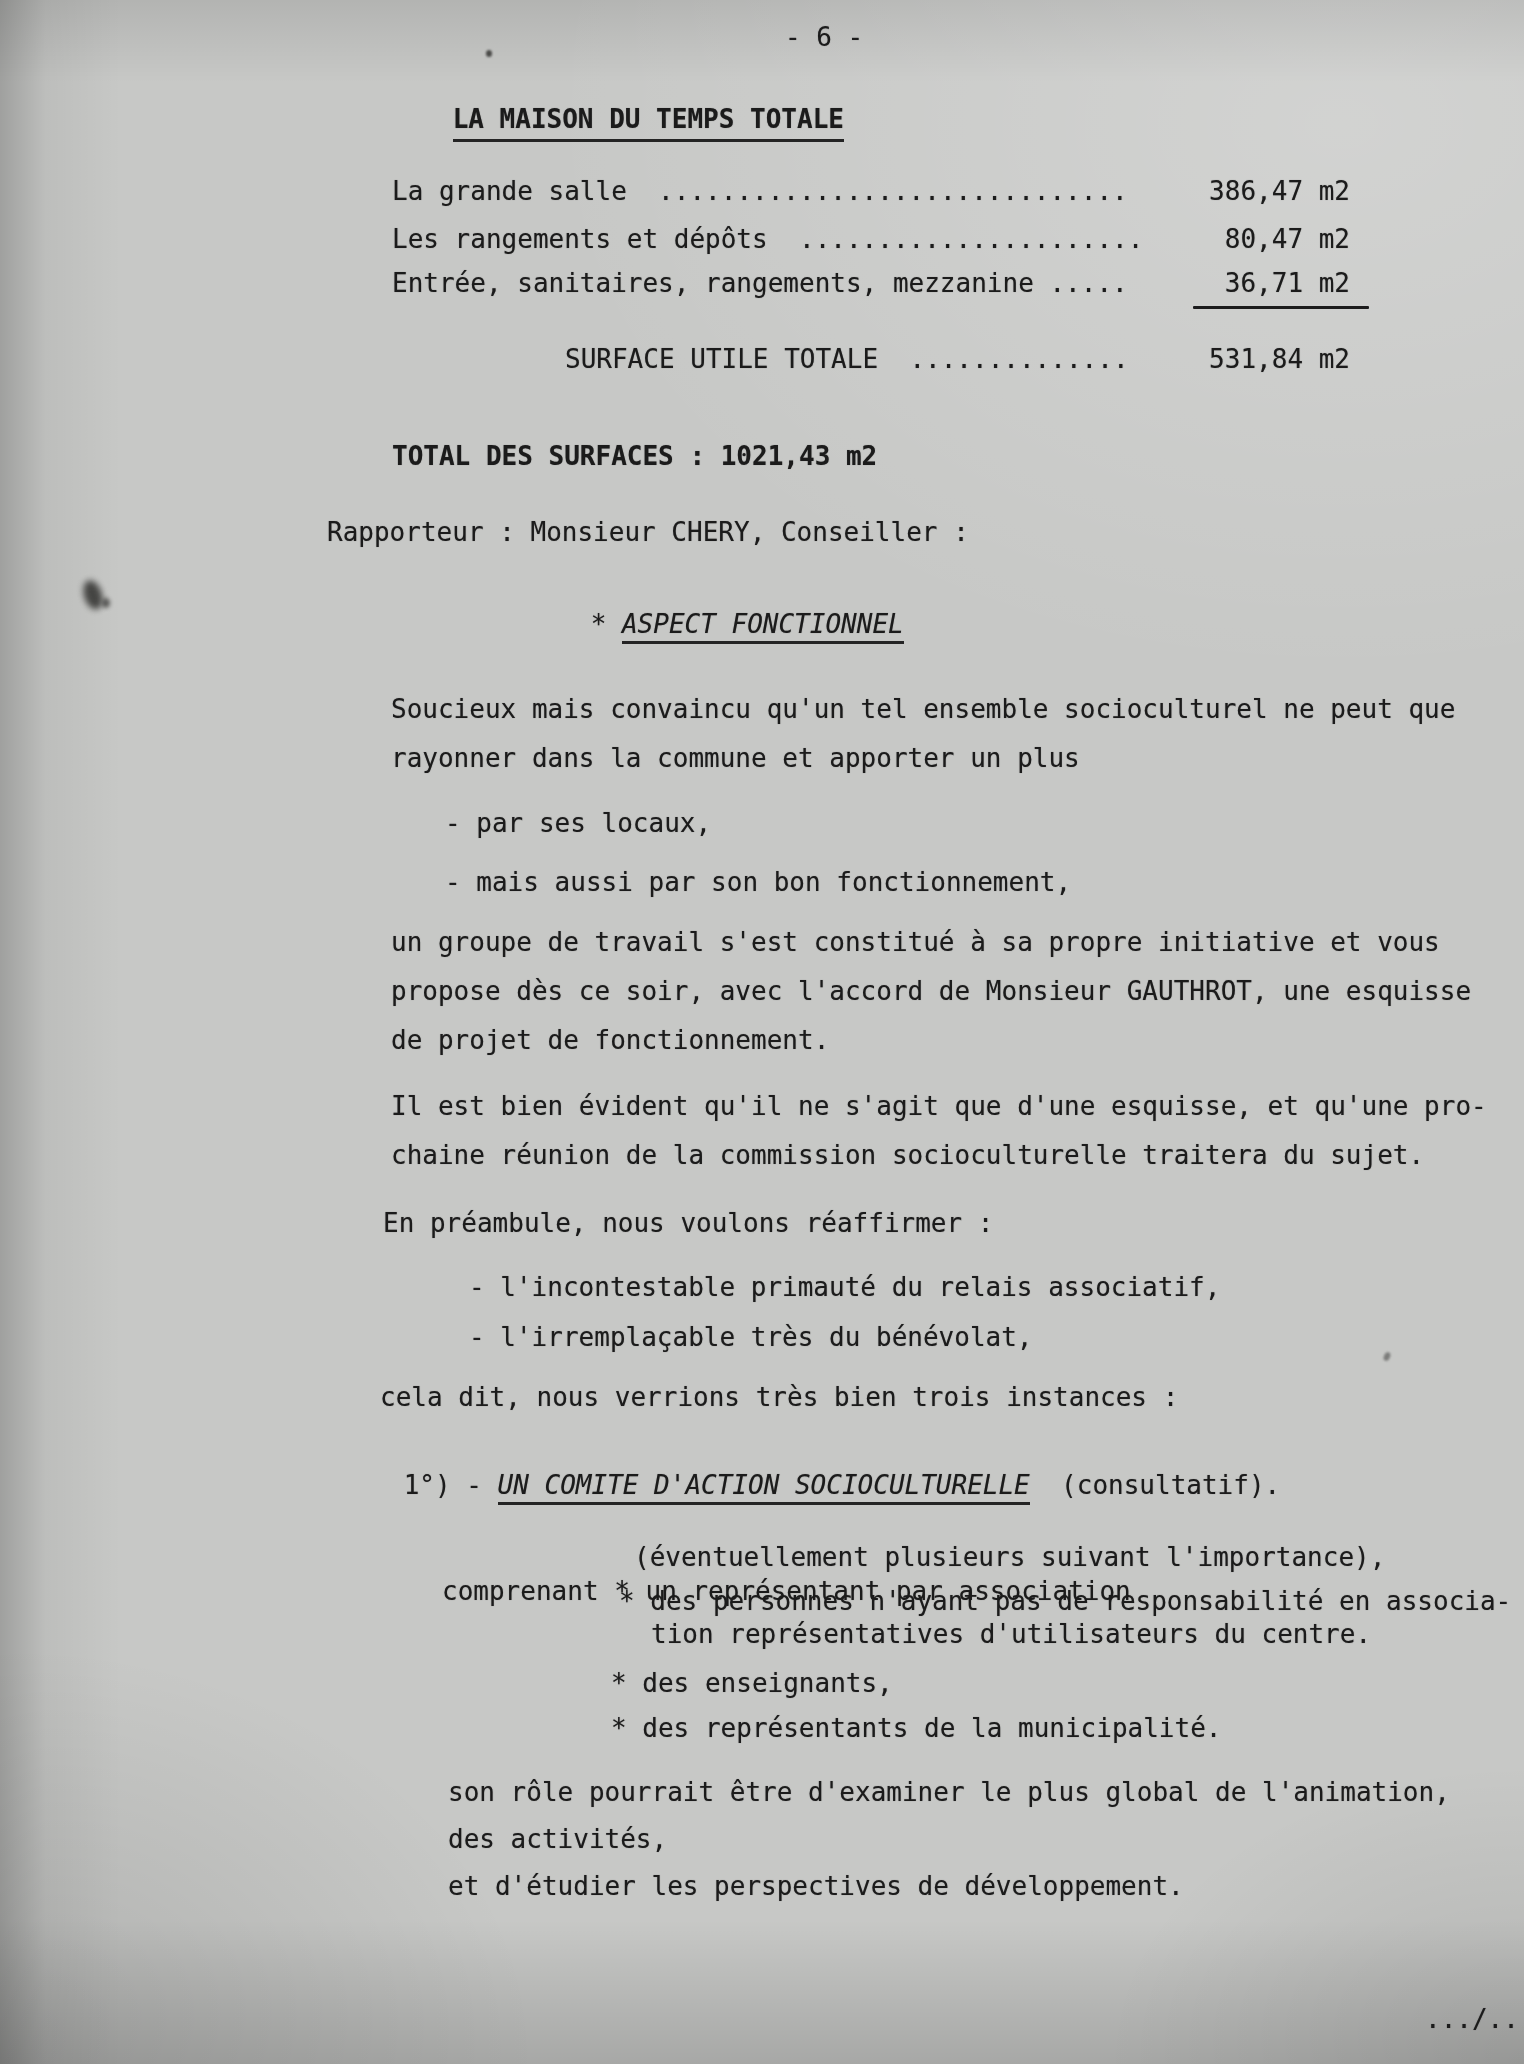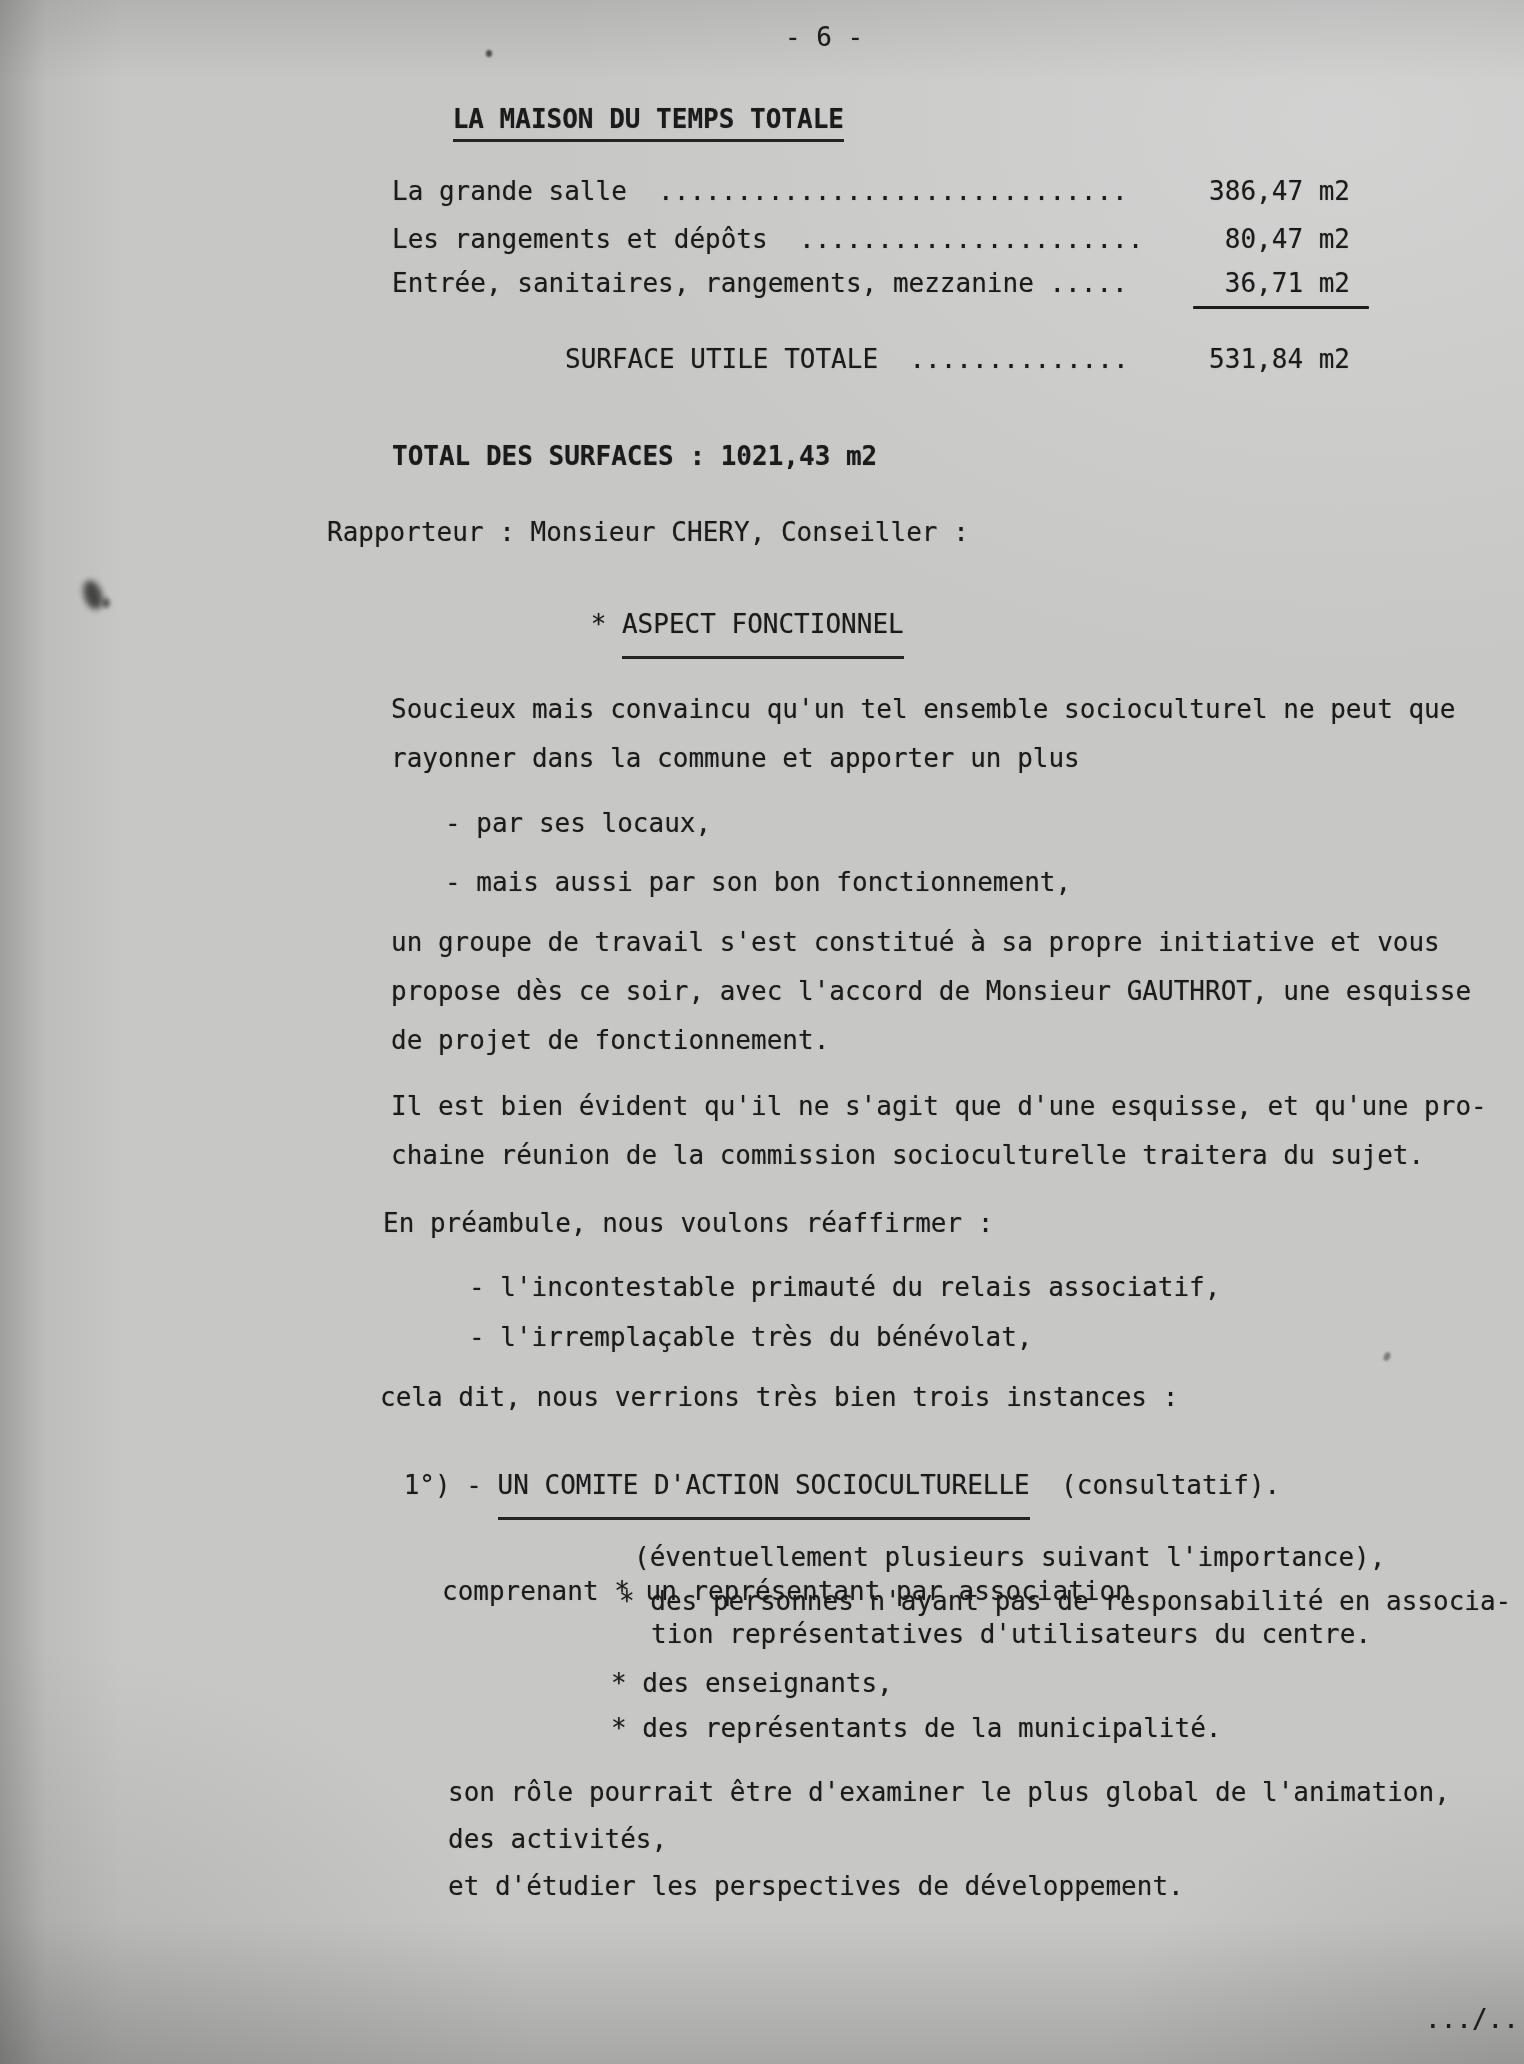--- a/index.html
+++ b/index.html
@@ -21,21 +21,21 @@
       linear-gradient(0deg, rgba(0,0,0,0.16) 0px, rgba(0,0,0,0) 7%),
       #c7c8c6;
   }
   .t{position:absolute;white-space:pre;line-height:30px;}
   .block{position:absolute;white-space:pre-line;margin-left:8px;}
   .lh49{line-height:49px;}
   .lh47{line-height:47px;}
   .lh33{line-height:33px;}
   .hang{padding-left:32px;text-indent:-32px;}
   .b{font-weight:bold;}
-  .u{border-bottom:3px solid rgba(22,22,22,0.92);padding-bottom:17px;}
+  .u{border-bottom:3px solid rgba(22,22,22,0.92);padding-bottom:2px;font-style:italic;}
   .u2{border-bottom:3px solid rgba(22,22,22,0.92);padding-bottom:5px;}
   .value{position:absolute;right:174px;top:0;text-align:center;}
   .row{position:absolute;left:0;top:0;width:100%;height:32px;}
   .row .lbl{position:absolute;white-space:pre;}
   .rule{position:absolute;background:#1c1c1c;border-radius:1px;}
   .smudge{position:absolute;background:#2f2f2d;border-radius:50%;}
   .speck{position:absolute;background:#4a4a48;border-radius:50%;}
 </style>
 </head>
 <body>

